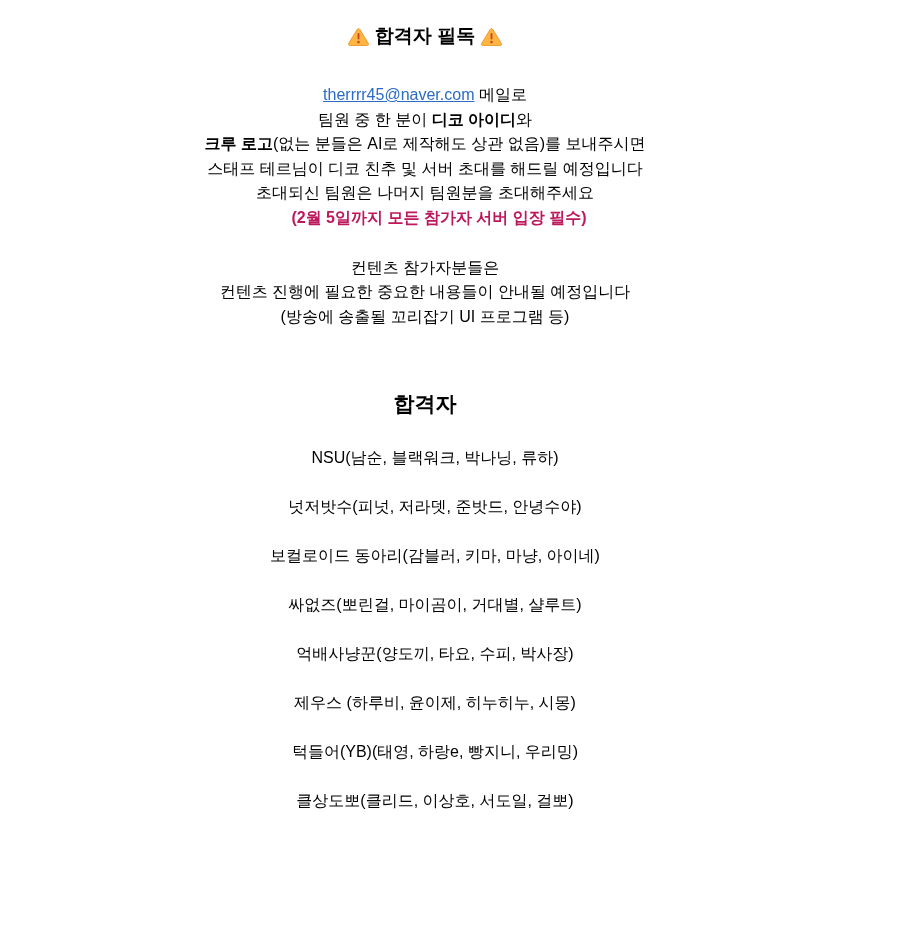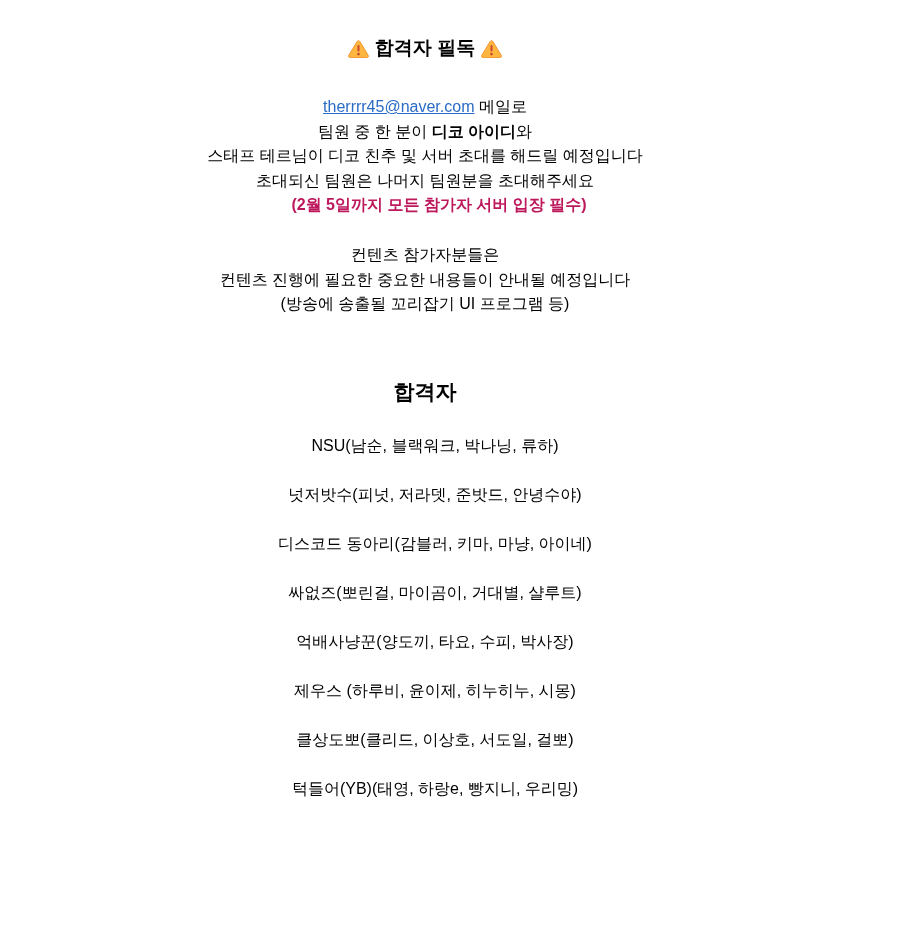--- a/index.html
+++ b/index.html
@@ -19,21 +19,21 @@
   .content {
     width: 850px;
     text-align: center;
   }
   .content p {
     margin: 0;
     font-size: 16px;
     line-height: 24.6px;
   }
   .title {
-    margin: 12px;
+    margin: 0;
     padding-top: 22px;
     font-size: 19px;
     font-weight: 700;
     line-height: 28px;
     display: flex;
     align-items: center;
     justify-content: center;
     gap: 6px;
     color: #000000;
   }
@@ -89,38 +89,39 @@
           <path d="M18 2.5 C19 2.5 19.8 3 20.4 4 L34.6 27.5 C36 30 34.8 31.5 32 31.5 L4 31.5 C1.2 31.5 0 30 1.4 27.5 L15.6 4 C16.2 3 17 2.5 18 2.5 Z" fill="#fdb63f" stroke="#f08f28" stroke-width="1.5"></path>
           <rect x="16.3" y="10" width="3.4" height="11" rx="1.7" fill="#ce4631"></rect>
           <circle cx="18" cy="25.5" r="2.3" fill="#ce4631"></circle>
         </svg>
       </span>
     </h1>
 
     <div class="notice-a">
       <p><a class="email-link">therrrr45@naver.com</a><span> 메일로</span></p>
       <p><span>팀원 중 한 분이 </span><b>디코 아이디</b><span>와</span></p>
+      <p><b>크루 로고</b><span>(없는 분들은 AI로 제작해도 상관 없음)를 보내주시면</span></p>
       <p>스태프 테르님이 디코 친추 및 서버 초대를 해드릴 예정입니다</p>
       <p>초대되신 팀원은 나머지 팀원분을 초대해주세요</p>
       <p class="deadline">(2월 5일까지 모든 참가자 서버 입장 필수)</p>
     </div>
 
     <div class="notice-b">
       <p>컨텐츠 참가자분들은</p>
       <p>컨텐츠 진행에 필요한 중요한 내용들이 안내될 예정입니다</p>
       <p>(방송에 송출될 꼬리잡기 UI 프로그램 등)</p>
     </div>
 
     <h2 class="passers-heading">합격자</h2>
 
     <div class="team-list">
       <p>NSU(남순, 블랙워크, 박나닝, 류하)</p>
       <p>넛저밧수(피넛, 저라뎃, 준밧드, 안녕수야)</p>
-      <p>디스코드 동아리(감블러, 키마, 마냥, 아이네)</p>
+      <p>보컬로이드 동아리(감블러, 키마, 마냥, 아이네)</p>
       <p>싸없즈(뽀린걸, 마이곰이, 거대별, 샬루트)</p>
       <p>억배사냥꾼(양도끼, 타요, 수피, 박사장)</p>
       <p>제우스 (하루비, 윤이제, 히누히누, 시몽)</p>
+      <p>턱들어(YB)(태영, 하랑e, 빵지니, 우리밍)</p>
       <p>클상도뽀(클리드, 이상호, 서도일, 걸뽀)</p>
-      <p>턱들어(YB)(태영, 하랑e, 빵지니, 우리밍)</p>
     </div>
 
   </div>
 </div>
 
 </body></html>

